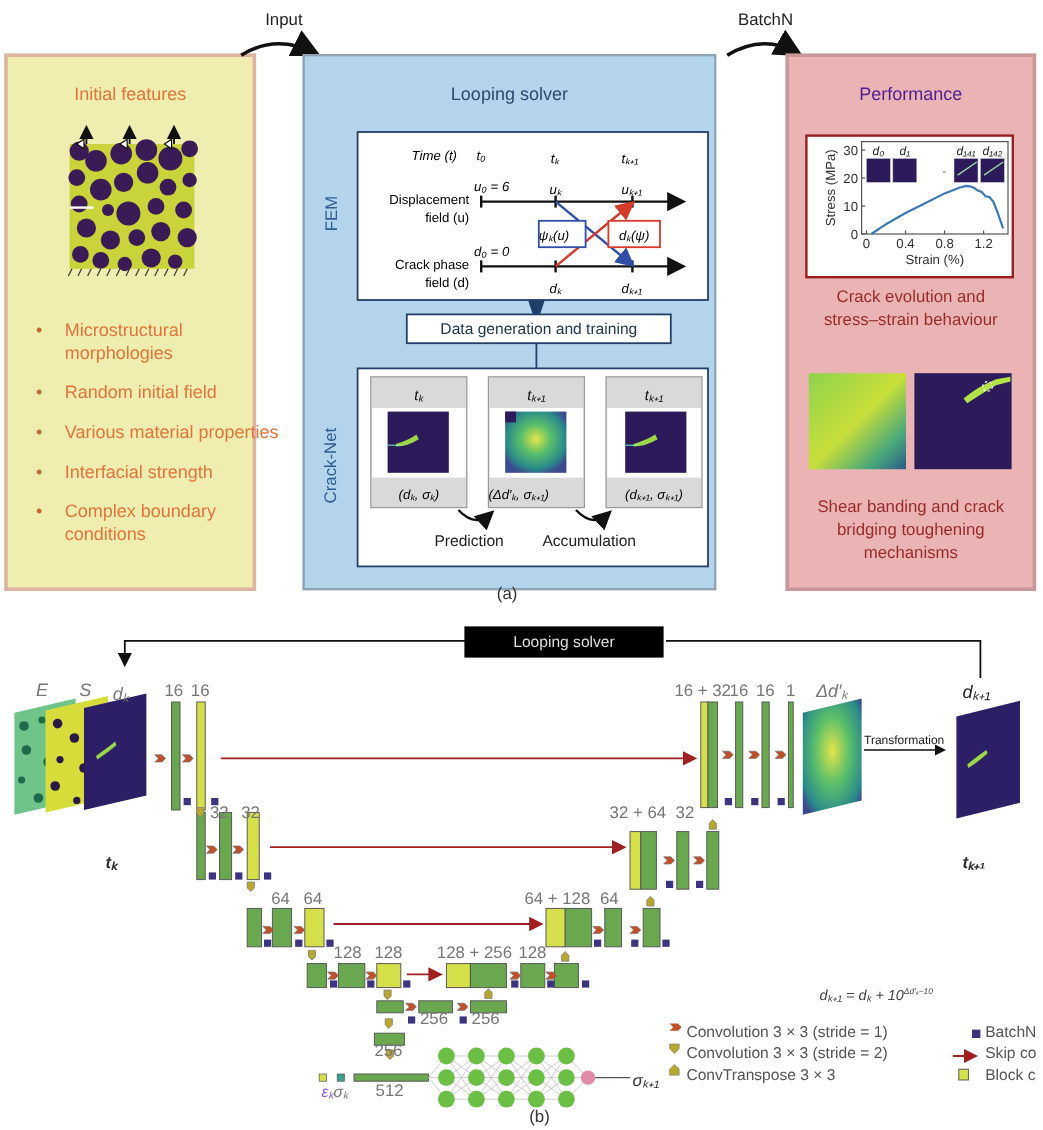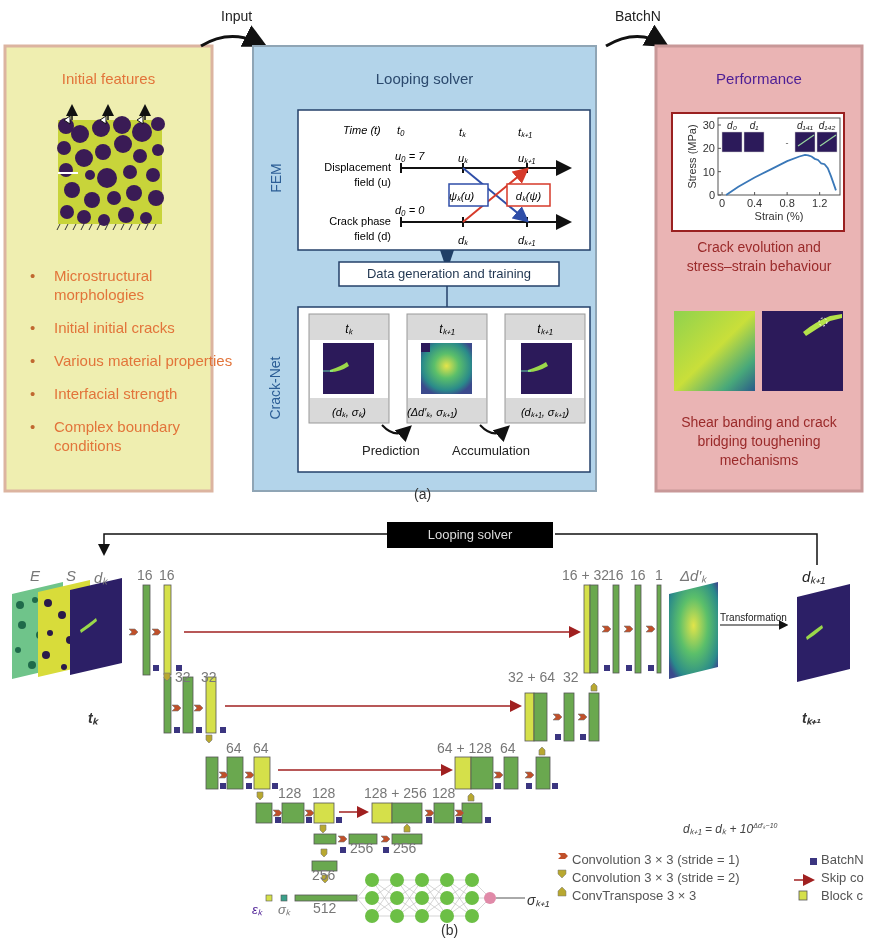--- a/index.html
+++ b/index.html
@@ -196,39 +196,39 @@
       <circle cx="823" cy="322" r="4" fill="none" stroke="#fff" stroke-dasharray="2,2"></circle>
     </g>
   </svg>
 
   <div class="abs" style="left:221px;top:8px;font-size:14px;color:#222">Input</div>
   <div class="abs" style="left:615px;top:8px;font-size:14px;color:#222">BatchN</div>
 
   <div class="ptitle orange" style="left:5px;top:70px;width:207px">Initial features</div>
   <ul class="bullets">
     <li>Microstructural morphologies</li>
-    <li>Initial initial cracks</li>
+    <li>Random initial field</li>
     <li>Various material properties</li>
     <li>Interfacial strength</li>
     <li>Complex boundary conditions</li>
   </ul>
 
   <div class="ptitle" style="left:253px;top:70px;width:343px;color:#2c4a6e">Looping solver</div>
   <div class="abs" style="left:256px;top:170px;width:40px;transform:rotate(-90deg);text-align:center;font-size:14px;color:#2c5e96">FEM</div>
   <div class="abs" style="left:240px;top:380px;width:70px;transform:rotate(-90deg);text-align:center;font-size:14px;color:#2c5e96">Crack-Net</div>
 
   <div class="abs" style="left:343px;top:124px;font-size:11px;font-style:italic">Time (t)</div>
   <div class="abs" style="left:397px;top:124px;font-size:11px;font-style:italic">t₀</div>
   <div class="abs" style="left:459px;top:124px;font-size:11px;font-style:italic">tₖ</div>
   <div class="abs" style="left:518px;top:124px;font-size:11px;font-style:italic">tₖ₊₁</div>
   <div class="abs" style="left:306px;top:160px;width:85px;text-align:right;font-size:11px;line-height:15px">
     <div>Displacement</div>
     <div>field (u)</div>
   </div>
-  <div class="abs" style="left:395px;top:150px;font-size:11px;font-style:italic">u₀ = 7</div>
+  <div class="abs" style="left:395px;top:150px;font-size:11px;font-style:italic">u₀ = 6</div>
   <div class="abs" style="left:458px;top:150px;font-size:11px;font-style:italic">uₖ</div>
   <div class="abs" style="left:518px;top:150px;font-size:11px;font-style:italic">uₖ₊₁</div>
   <div class="abs" style="left:306px;top:214px;width:85px;text-align:right;font-size:11px;line-height:15px">
     <div>Crack phase</div>
     <div>field (d)</div>
   </div>
   <div class="abs" style="left:395px;top:204px;font-size:11px;font-style:italic">d₀ = 0</div>
   <div class="abs" style="left:458px;top:232px;font-size:11px;font-style:italic">dₖ</div>
   <div class="abs" style="left:518px;top:232px;font-size:11px;font-style:italic">dₖ₊₁</div>
   <div class="abs" style="left:449px;top:188px;width:39px;text-align:left;font-size:11px;font-style:italic">ψₖ(u)</div>
@@ -515,21 +515,21 @@
   <div class="abs" style="left:175px;top:669px;font-size:14px;color:#777">32</div>
   <div class="abs" style="left:201px;top:669px;font-size:14px;color:#777">32</div>
   <div class="abs" style="left:226px;top:740px;font-size:14px;color:#777">64</div>
   <div class="abs" style="left:253px;top:740px;font-size:14px;color:#777">64</div>
   <div class="abs" style="left:278px;top:785px;font-size:14px;color:#777">128</div>
   <div class="abs" style="left:312px;top:785px;font-size:14px;color:#777">128</div>
   <div class="abs" style="left:350px;top:840px;font-size:14px;color:#777">256</div>
   <div class="abs" style="left:393px;top:840px;font-size:14px;color:#777">256</div>
   <div class="abs" style="left:312px;top:867px;font-size:14px;color:#777">256</div>
   <div class="abs" style="left:313px;top:900px;font-size:14px;color:#777">512</div>
-  <div class="abs" style="left:252px;top:900px;font-size:13px;font-style:italic;color:#4c1d95">εₖ</div>
+  <div class="abs" style="left:268px;top:900px;font-size:13px;font-style:italic;color:#8b5cf6">εₖ</div>
   <div class="abs" style="left:278px;top:900px;font-size:13px;font-style:italic;color:#777">σₖ</div>
   <div class="abs" style="left:527px;top:890px;font-size:14px;font-style:italic;color:#333">σₖ₊₁</div>
 
   <div class="abs" style="left:562px;top:567px;font-size:14px;color:#777">16 + 32</div>
   <div class="abs" style="left:608px;top:567px;font-size:14px;color:#777">16</div>
   <div class="abs" style="left:630px;top:567px;font-size:14px;color:#777">16</div>
   <div class="abs" style="left:655px;top:567px;font-size:14px;color:#777">1</div>
   <div class="abs" style="left:508px;top:669px;font-size:14px;color:#777">32 + 64</div>
   <div class="abs" style="left:563px;top:669px;font-size:14px;color:#777">32</div>
   <div class="abs" style="left:437px;top:740px;font-size:14px;color:#777">64 + 128</div>

